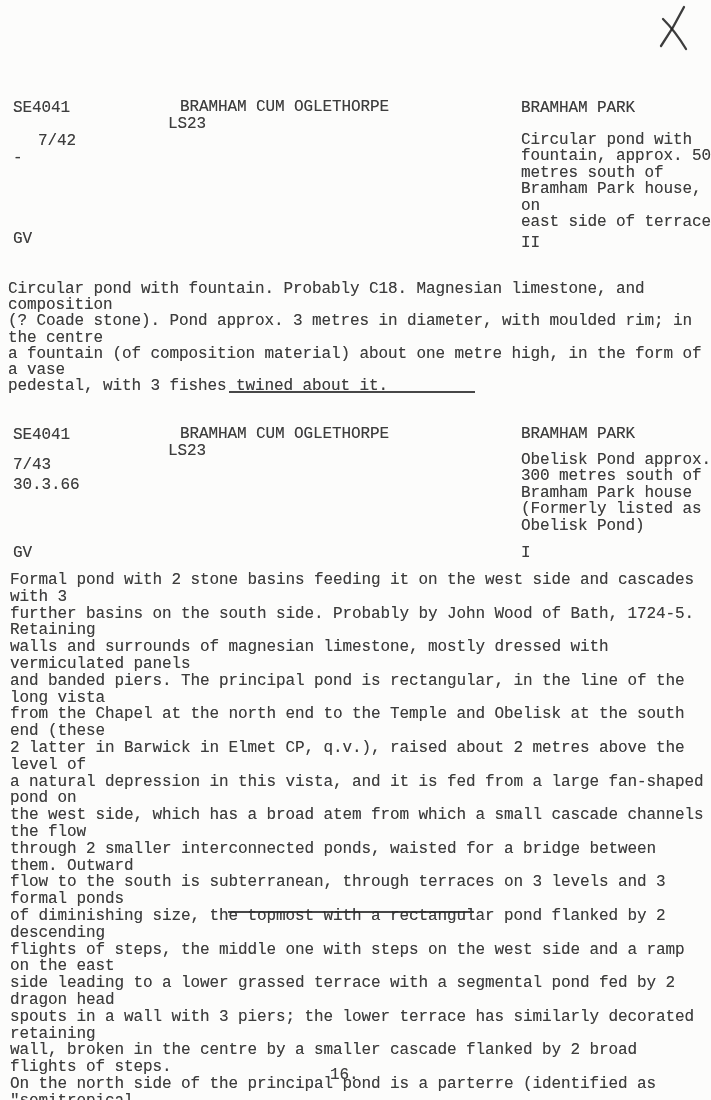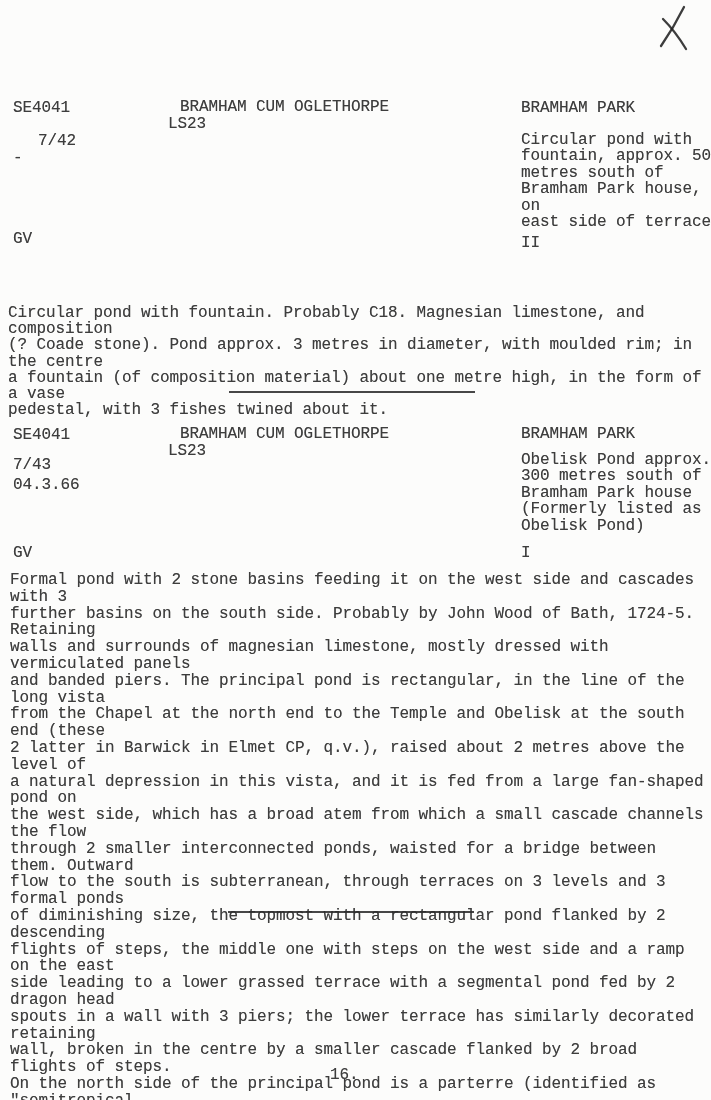--- a/index.html
+++ b/index.html
@@ -51,38 +51,38 @@
 
   <div class="abs pre name-block" style="left:521px;top:132px;">Circular pond with
 fountain, approx. 50
 metres south of
 Bramham Park house, on
 east side of terrace</div>
 
   <div class="abs" style="left:13px;top:230px;">GV</div>
   <div class="abs" style="left:521px;top:234px;">II</div>
 
-  <div class="abs pre desc desc1" style="left:8px;top:281px;margin-top:24px;">Circular pond with fountain.  Probably C18.  Magnesian limestone, and composition
+  <div class="abs pre desc desc1" style="left:8px;top:281px;">Circular pond with fountain.  Probably C18.  Magnesian limestone, and composition
 (? Coade stone).  Pond approx. 3 metres in diameter, with moulded rim; in the centre
 a fountain (of composition material) about one metre high, in the form of a vase
 pedestal, with 3 fishes twined about it.</div>
 
   <div class="abs rule" style="left:229px;top:391px;width:246px;"></div>
 
   <div class="abs" style="left:13px;top:426px;">SE4041</div>
 
   <div class="abs center-head" style="left:180px;top:426px;width:350px;">
     <div>BRAMHAM CUM OGLETHORPE</div>
     <div><span class="ls23">LS23</span></div>
   </div>
 
   <div class="abs" style="left:521px;top:425px;">BRAMHAM PARK</div>
 
   <div class="abs" style="left:13px;top:456px;text-align:right;">7/43</div>
-  <div class="abs" style="left:13px;top:476px;">04.3.66</div>
+  <div class="abs" style="left:13px;top:476px;">30.3.66</div>
 
   <div class="abs pre name-block" style="left:521px;top:452px;">Obelisk Pond approx.
 300 metres south of
 Bramham Park house
 (Formerly listed as
 Obelisk Pond)</div>
 
   <div class="abs" style="left:13px;top:544px;">GV</div>
   <div class="abs" style="left:521px;top:544px;">I</div>
 

